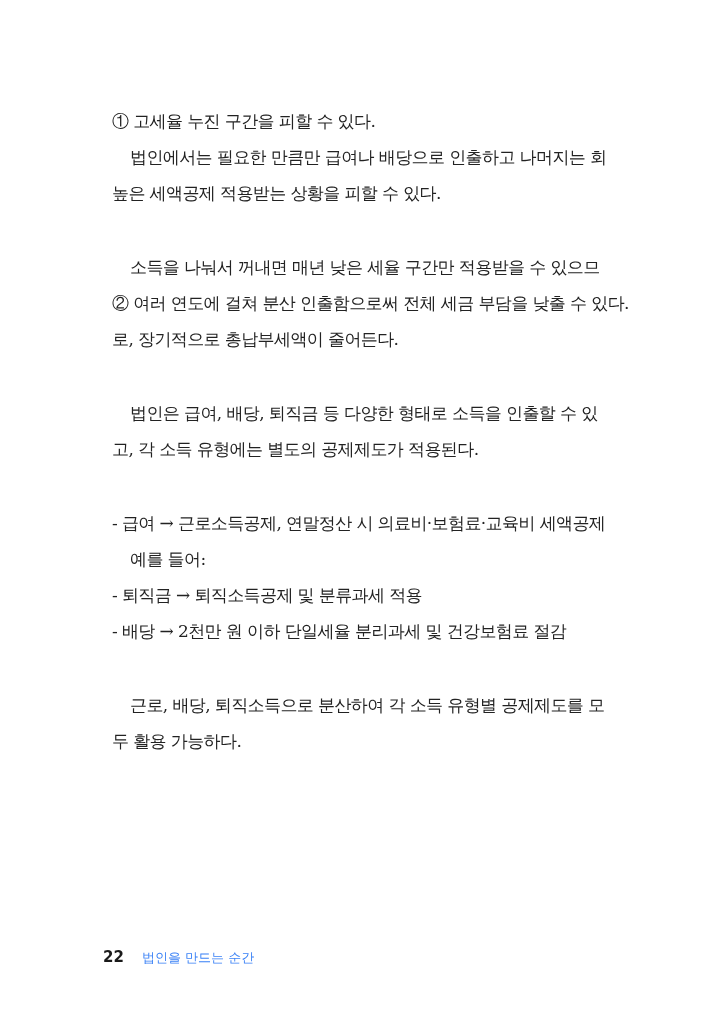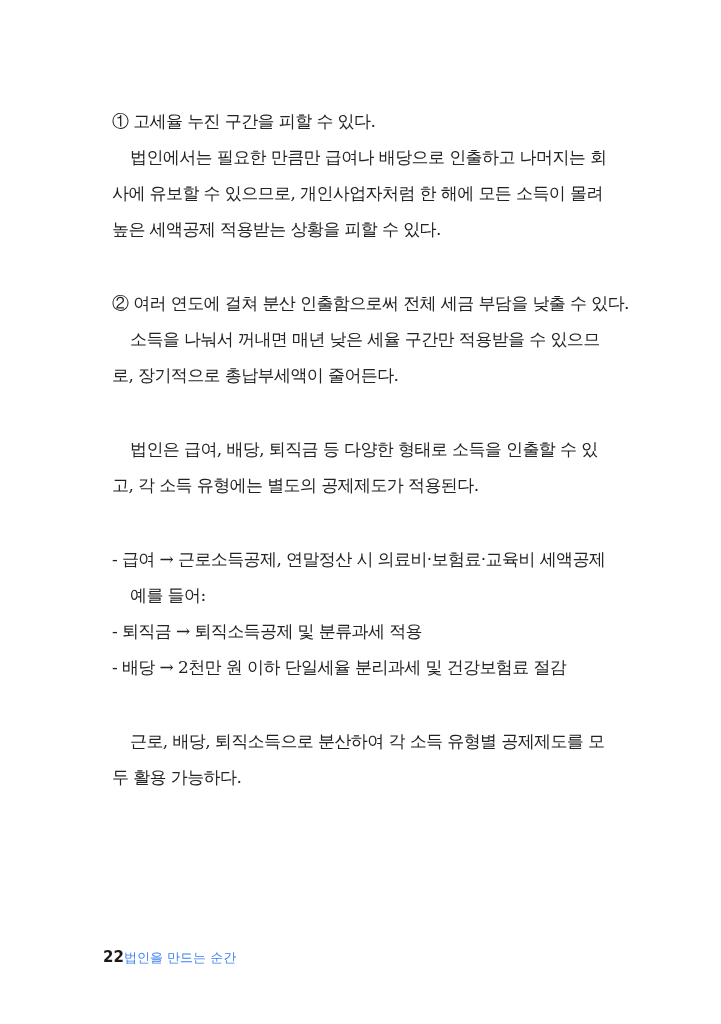--- a/index.html
+++ b/index.html
@@ -34,49 +34,48 @@
     .gap {
       height: 38px;
     }
     .footer {
       position: absolute;
       left: 103px;
       top: 948px;
       font-family: "DejaVu Sans", "Liberation Sans", sans-serif;
       display: flex;
       align-items: baseline;
-      gap: 0;
+      gap: 18px;
     }
     .page-number {
       font-size: 15px;
       font-weight: bold;
       color: #1a1a1a;
     }
     .book-title {
       font-size: 13px;
       color: #3b82f6;
     }
   </style>
 </head>
 <body>
 
 <div class="page">
 
   <div>
     <div class="line">① 고세율 누진 구간을 피할 수 있다.</div>
     <div class="line indent">법인에서는 필요한 만큼만 급여나 배당으로 인출하고 나머지는 회</div>
-    <div class="line">사에 유보할 수 있으므로, 개인사업자처럼 한 해에 모든 소득이 몰려</div>
     <div class="line">높은 세액공제 적용받는 상황을 피할 수 있다.</div>
   </div>
 
   <div class="gap"></div>
 
   <div>
+    <div class="line indent">소득을 나눠서 꺼내면 매년 낮은 세율 구간만 적용받을 수 있으므</div>
     <div class="line">② 여러 연도에 걸쳐 분산 인출함으로써 전체 세금 부담을 낮출 수 있다.</div>
-    <div class="line indent">소득을 나눠서 꺼내면 매년 낮은 세율 구간만 적용받을 수 있으므</div>
     <div class="line">로, 장기적으로 총납부세액이 줄어든다.</div>
   </div>
 
   <div class="gap"></div>
 
   <div>
     <div class="line indent">법인은 급여, 배당, 퇴직금 등 다양한 형태로 소득을 인출할 수 있</div>
     <div class="line">고, 각 소득 유형에는 별도의 공제제도가 적용된다.</div>
   </div>
 

